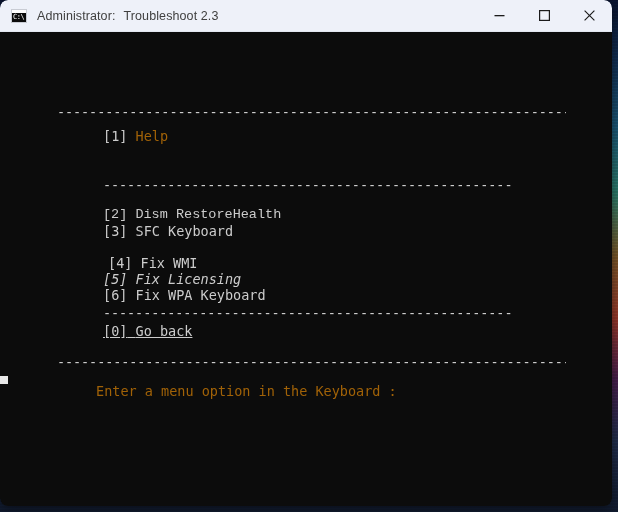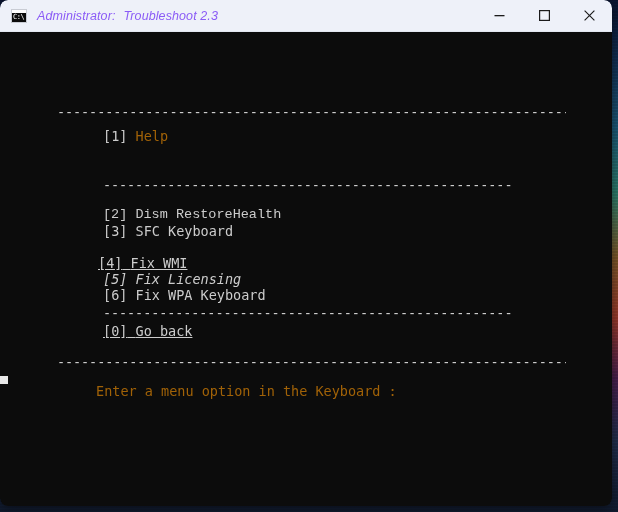--- a/index.html
+++ b/index.html
@@ -82,24 +82,23 @@
     top: 3px;
     color: #ffffff;
     font-family: "DejaVu Sans Mono", monospace;
     font-size: 7px;
     line-height: 9px;
     letter-spacing: -0.5px;
     white-space: nowrap;
   }
   #titlebar .tb-title {
     font-size: 12.5px;
-    color: #8b5cf6;
+    color: #404040;
     letter-spacing: .1px;
     white-space: nowrap;
-    font-style: italic;
   }
   #titlebar .tb-title .gap { display:inline-block; width:8px; }
 
   .tb-buttons {
     position: absolute;
     right: 0;
     top: 0;
     height: 31px;
     display: flex;
   }
@@ -198,21 +197,21 @@
     <div class="rule" style="left:57px; top:72px; width:509px;">--------------------------------------------------------------------------------------------------------------------------</div>
 
     <div class="line" style="left:103px; top:96px;"><span class="grey">[1]</span><span class="grey"> </span><span class="green">Help</span></div>
 
     <div class="rule" style="left:103px; top:145px; width:411px;">------------------------------------------------------------------------------------------------</div>
 
     <div class="line" style="left:103px; top:175px;font-family:Liberation Mono, monospace;"><span class="grey">[2]</span><span class="grey"> </span><span class="grey">Dism RestoreHealth</span></div>
 
     <div class="line" style="left:103px; top:191px;"><span class="grey">[3]</span><span class="grey"> </span><span class="grey">SFC Keyboard</span></div>
 
-    <div class="line" style="left:98px; top:223px;text-decoration:underline;"><span class="grey">[4]</span><span class="grey"> </span><span class="grey">Fix WMI</span></div>
+    <div class="line" style="left:108px; top:223px;"><span class="grey">[4]</span><span class="grey"> </span><span class="grey">Fix WMI</span></div>
 
     <div class="line" style="left:103px; top:239px;font-style:italic;"><span class="grey">[5]</span><span class="grey"> </span><span class="grey">Fix Licensing</span></div>
 
     <div class="line" style="left:103px; top:255px;"><span class="grey">[6]</span><span class="grey"> </span><span class="grey">Fix WPA Keyboard</span></div>
 
     <div class="rule" style="left:103px; top:273px; width:411px;">------------------------------------------------------------------------------------------------</div>
 
     <div class="line" style="left:103px; top:291px;text-decoration:underline;"><span class="grey">[0]</span><span class="grey"> </span><span class="grey">Go back</span></div>
 
     <div class="rule" style="left:57px; top:322px; width:509px;">--------------------------------------------------------------------------------------------------------------------------</div>

